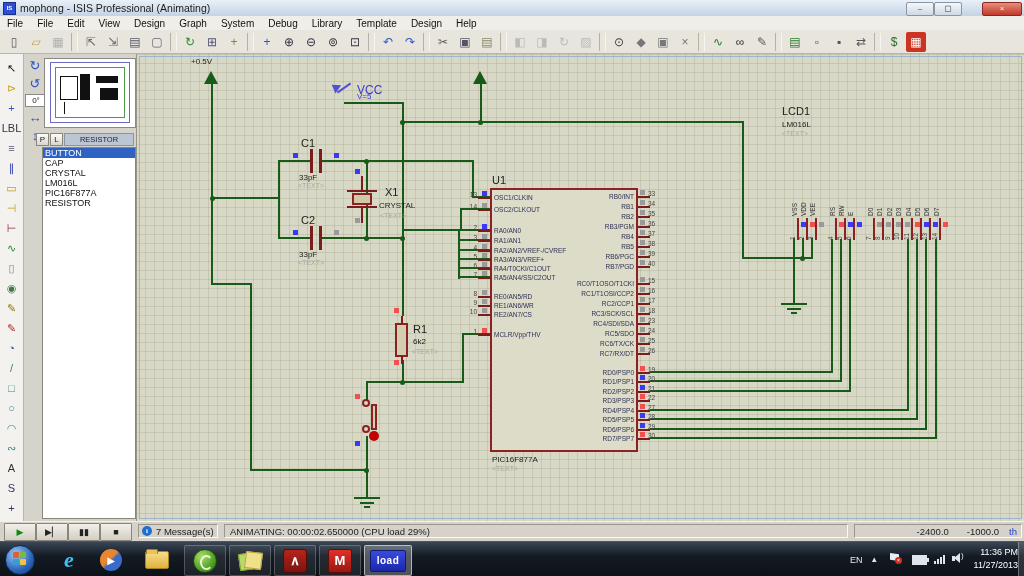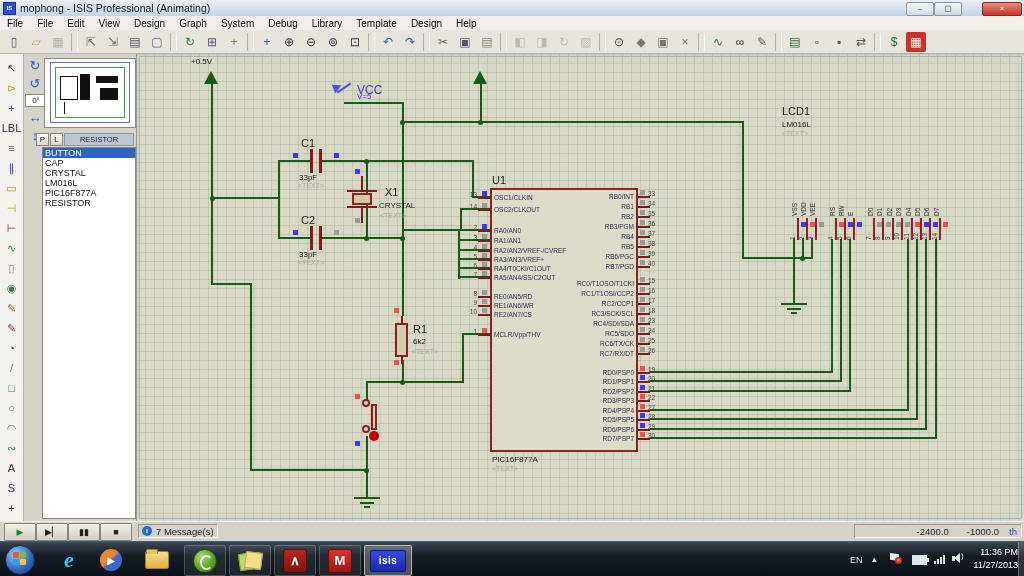--- a/index.html
+++ b/index.html
@@ -734,20 +734,23 @@
   <div class="pbtn" style="left:68px">
       <span>▮▮</span>
     </div>
   <div class="pbtn" style="left:100px">
       <span>■</span>
     </div>
   <div class="sunken" style="left:138px;width:80px">
     <span id="info-dot">i</span>
     <span>7 Message(s)</span>
   </div>
+  <div class="sunken" style="left:224px;width:624px;padding-left:5px">
+    <span>ANIMATING: 00:00:02.650000 (CPU load 29%)</span>
+  </div>
   <div class="sunken" style="left:854px;width:168px;justify-content:flex-end;padding-right:4px">
     <span>-2400.0</span>
     <span style="width:18px"></span>
     <span>-1000.0</span>
     <span style="width:10px"></span>
     <span style="color:#2244cc">th</span>
   </div>
 </div>
 
 <div id="taskbar">
@@ -779,21 +782,21 @@
       <div style="position:absolute;left:6px;top:2px;width:15px;height:15px;background:#f0e08a;border:1px solid #b8a23e;transform:rotate(7deg)"></div>
     </div>
   </div>
   <div class="tkframe" style="left:274px">
     <div style="width:22px;height:22px;background:linear-gradient(#b8241a,#7a1410);border:1px solid #500c08;border-radius:3px;color:#fff;font-size:13px;font-weight:bold;text-align:center;line-height:21px">∧</div>
   </div>
   <div class="tkframe" style="left:319px">
     <div style="width:22px;height:22px;background:linear-gradient(#e03028,#981812);border:1px solid #600c08;border-radius:2px;color:#fff;font-size:13px;font-weight:bold;text-align:center;line-height:21px">M</div>
   </div>
   <div class="tkframe active" style="left:364px;width:46px">
-    <div style="width:34px;height:20px;background:linear-gradient(#3a4ae0,#1a28a8);border:1px solid #101a70;border-radius:2px;color:#fff;font-size:10px;font-weight:bold;text-align:center;line-height:19px;letter-spacing:.5px">isis</div>
+    <div style="width:34px;height:20px;background:linear-gradient(#3a4ae0,#1a28a8);border:1px solid #101a70;border-radius:2px;color:#fff;font-size:10px;font-weight:bold;text-align:center;line-height:19px;letter-spacing:.5px">load</div>
   </div>
   <span class="trayico" style="left:850px;top:13px">EN</span>
   <span class="trayico" style="left:872px;top:12px">▴</span>
   <div class="trayico" style="left:890px;top:11px">
     <div style="width:9px;height:8px;background:#e8eef5;clip-path:polygon(0 0,100% 15%,100% 100%,0 85%)"></div>
     <div style="position:absolute;left:5px;top:4px;width:7px;height:7px;border-radius:50%;background:#d03020;color:#fff;font-size:5px;text-align:center;line-height:7px">×</div>
   </div>
   <div class="trayico" style="left:912px;top:13px">
     <div style="width:13px;height:8px;border:1px solid #dfe5ec;background:#dfe5ec;position:relative">
         <div style="position:absolute;right:-3px;top:2px;width:2px;height:4px;background:#dfe5ec"></div>

